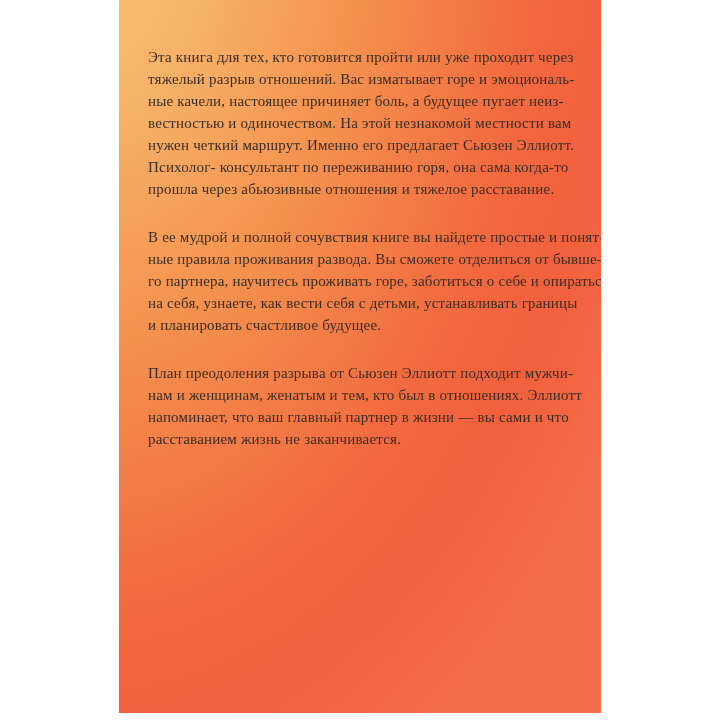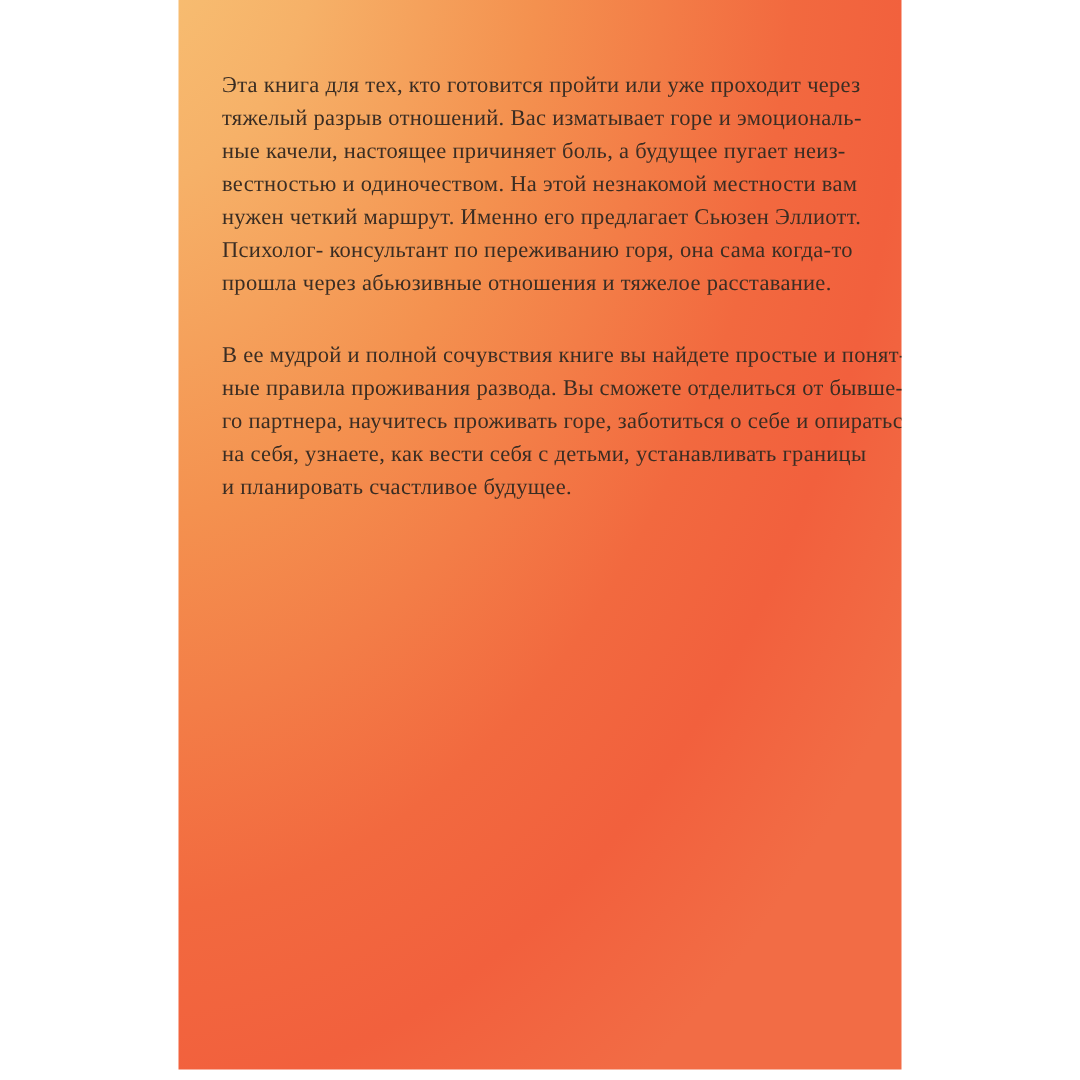--- a/index.html
+++ b/index.html
@@ -63,15 +63,19 @@
 ные качели, настоящее причиняет боль, а будущее пугает неиз-
 вестностью и одиночеством. На этой незнакомой местности вам
 нужен четкий маршрут. Именно его предлагает Сьюзен Эллиотт.
 Психолог- консультант по переживанию горя, она сама когда-то
 прошла через абьюзивные отношения и тяжелое расставание.</p>
       <p>В ее мудрой и полной сочувствия книге вы найдете простые и понят-
 ные правила проживания развода. Вы сможете отделиться от бывше-
 го партнера, научитесь проживать горе, заботиться о себе и опираться
 на себя, узнаете, как вести себя с детьми, устанавливать границы
 и планировать счастливое будущее.</p>
+      <p>План преодоления разрыва от Сьюзен Эллиотт подходит мужчи-
+нам и женщинам, женатым и тем, кто был в отношениях. Эллиотт
+напоминает, что ваш главный партнер в жизни — вы сами и что
+расставанием жизнь не заканчивается.</p>
     </div>
   </div>
 </div>
 
 </body></html>

